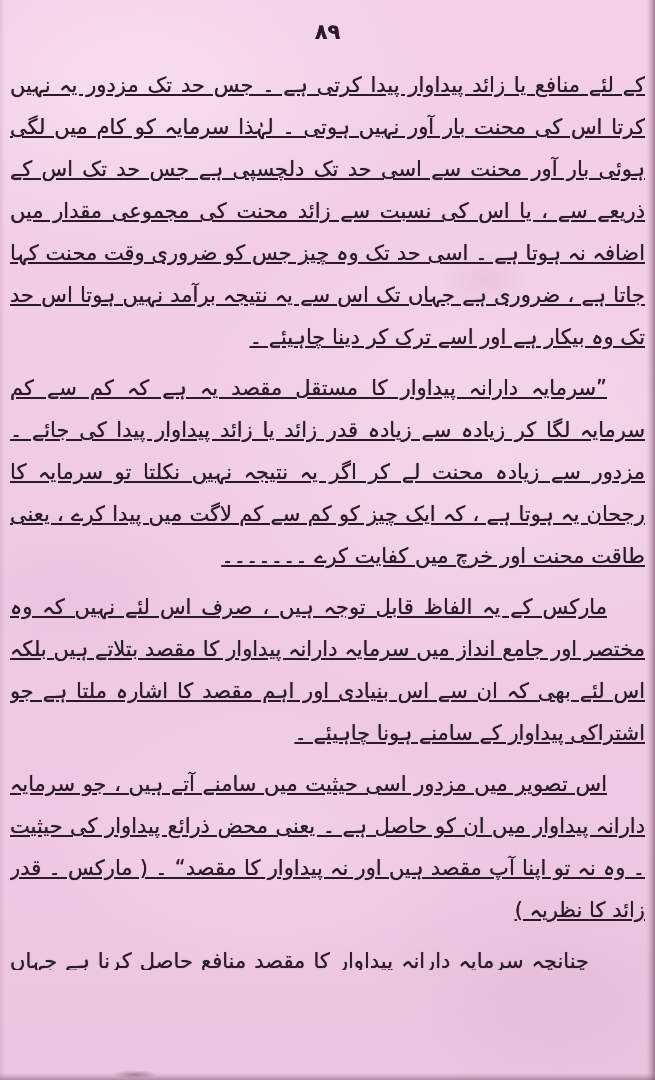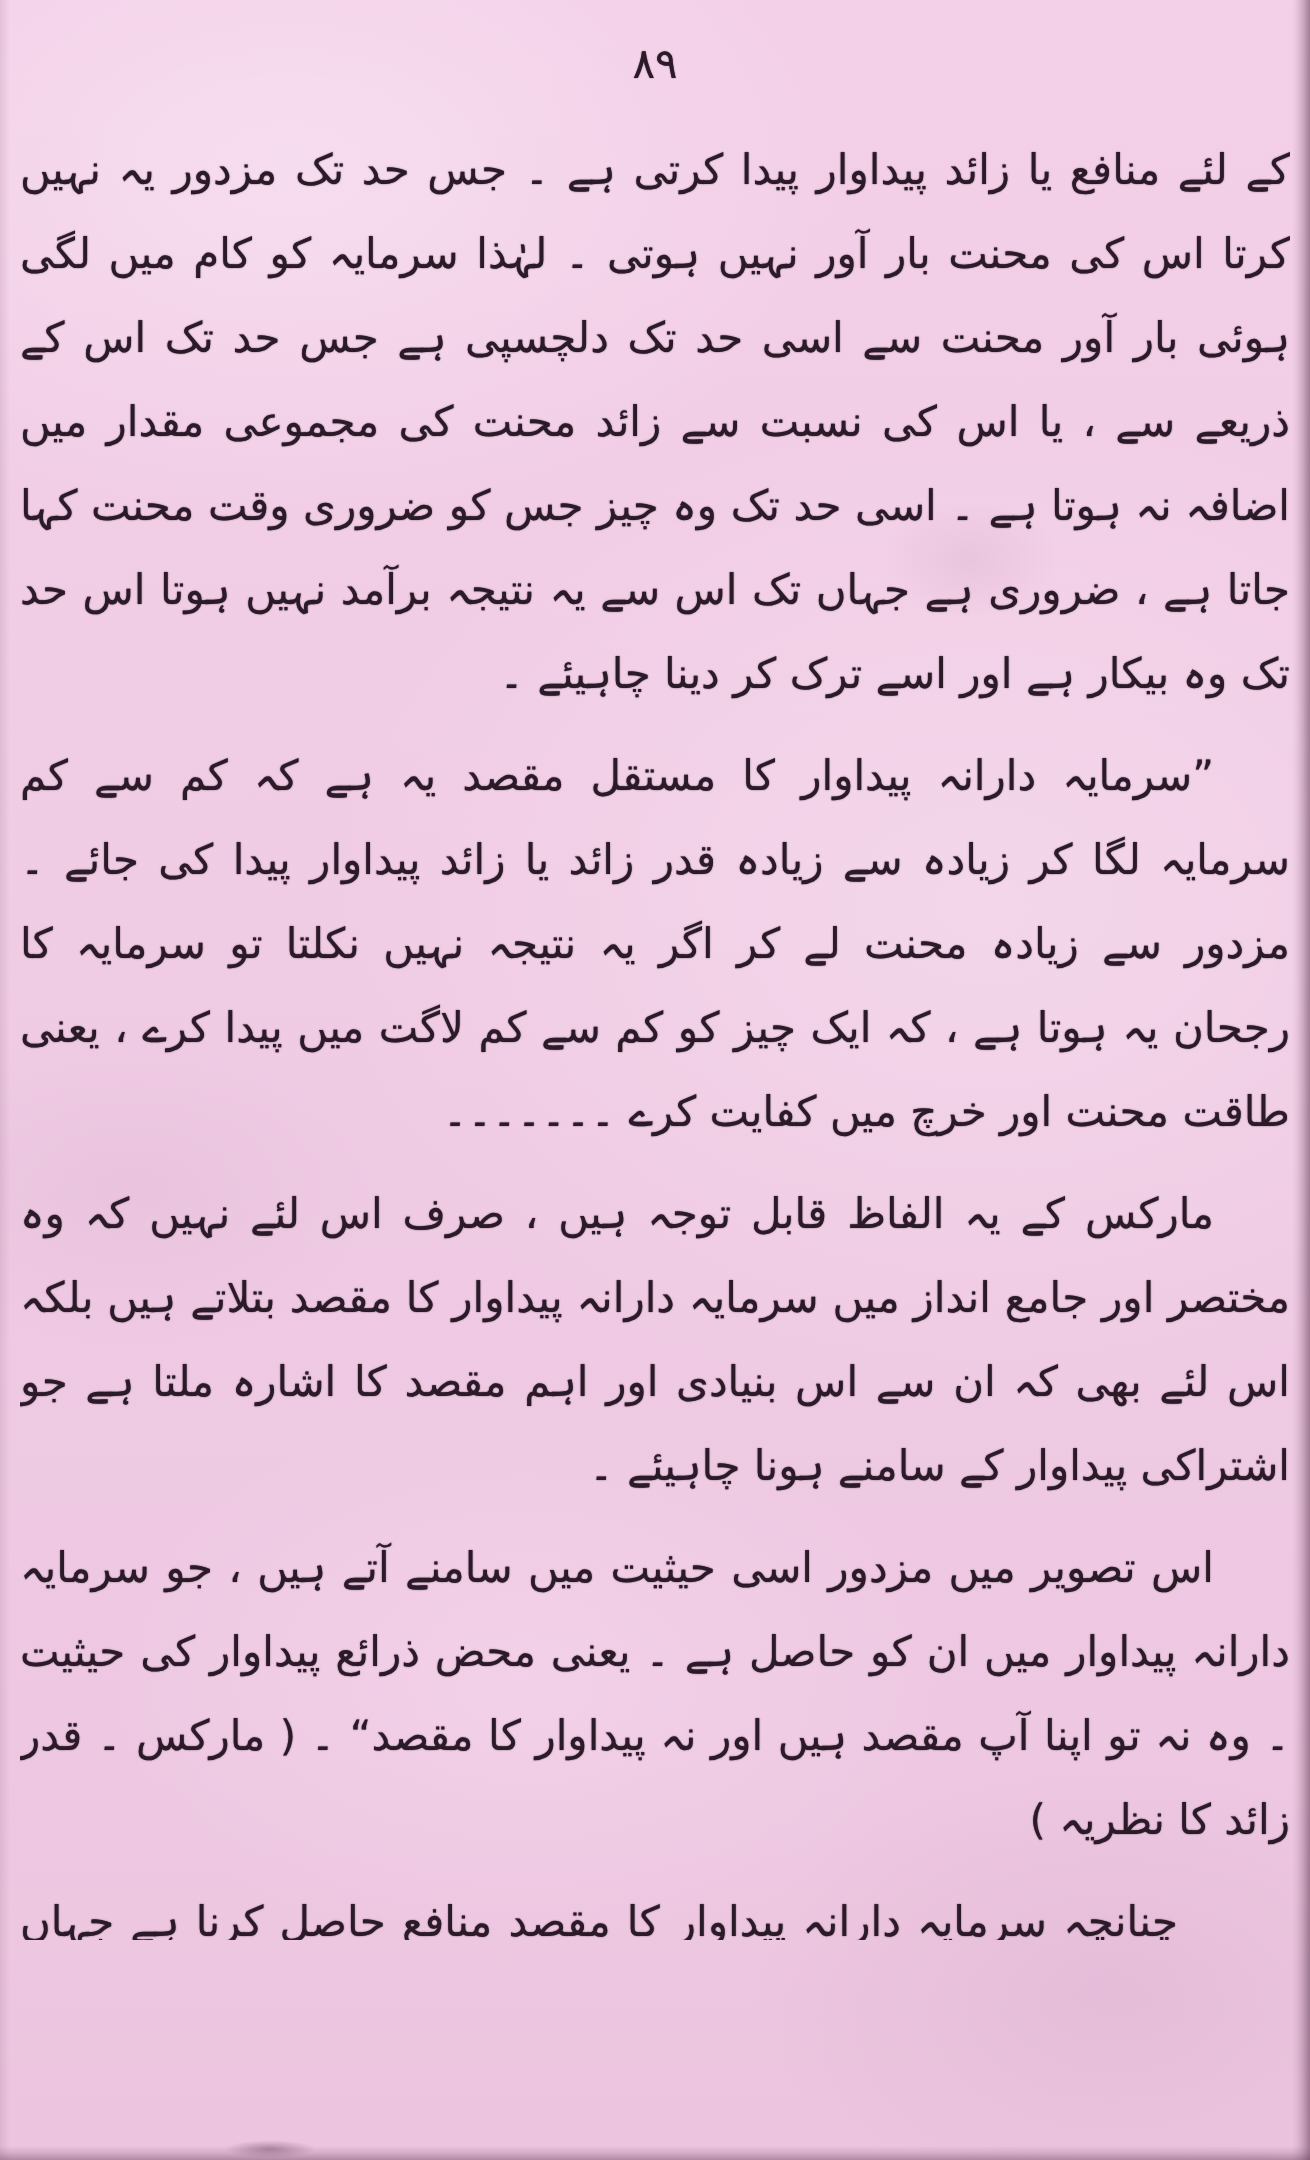--- a/index.html
+++ b/index.html
@@ -57,39 +57,39 @@
     position: absolute; top: 250px; left: 440px;
     width: 90px; height: 60px; border-radius: 50%;
     background: radial-gradient(ellipse at center, rgba(190,140,175,0.18), rgba(190,140,175,0) 70%);
   }
   .page-number {
     position: absolute;
     top: 20px; left: 0;
     width: 100%;
     text-align: center;
     font-size: 21px;
-    font-weight: normal;
+    font-weight: bold;
     color: #2b1a28;
     letter-spacing: 3px;
     text-shadow: 0 0 0.6px rgba(43,26,40,0.85);
   }
   .text-block {
     position: absolute;
     top: 64px;
     right: 10px; left: 10px;
     bottom: 110px;
     direction: rtl;
     text-align: justify;
     color: #2b1a28;
     font-size: 21px;
     line-height: 42px;
     overflow: hidden;
     text-shadow: 0 0 0.7px rgba(43,26,40,0.85);
   }
-  .text-block p { margin: 0 0 9px 0; }
+  .text-block p { margin: 0 0 9px 0; text-decoration: underline; }
   .text-block p.indent { text-indent: 38px; }
   .text-block p.indent-wide { text-indent: 56px; }
 </style>
 </head>
 <body>
 
 <div class="page">
 
   <div class="stain-a"></div>
 

